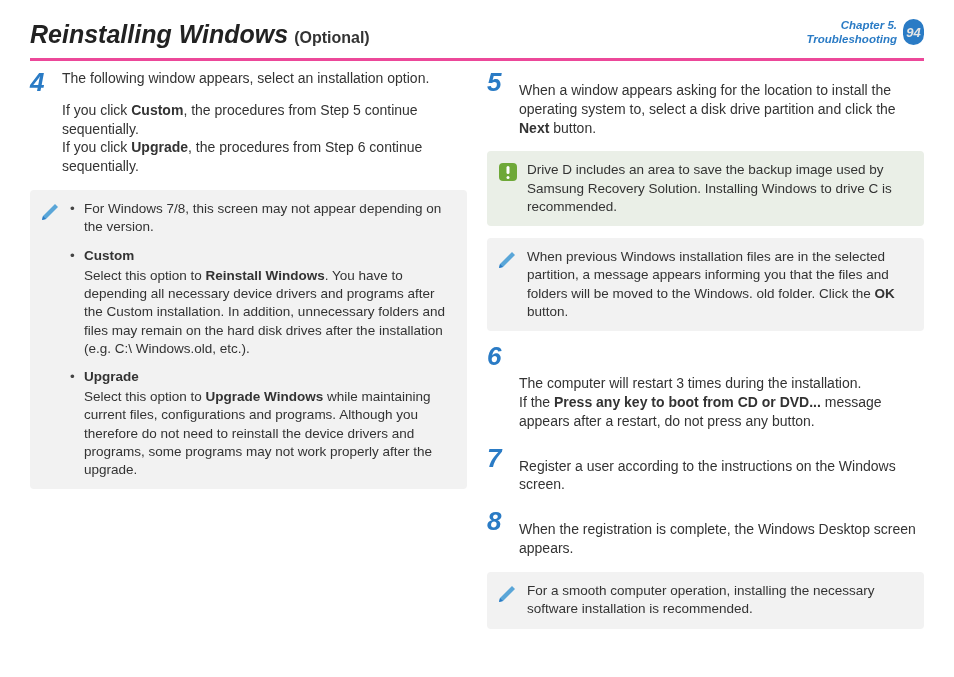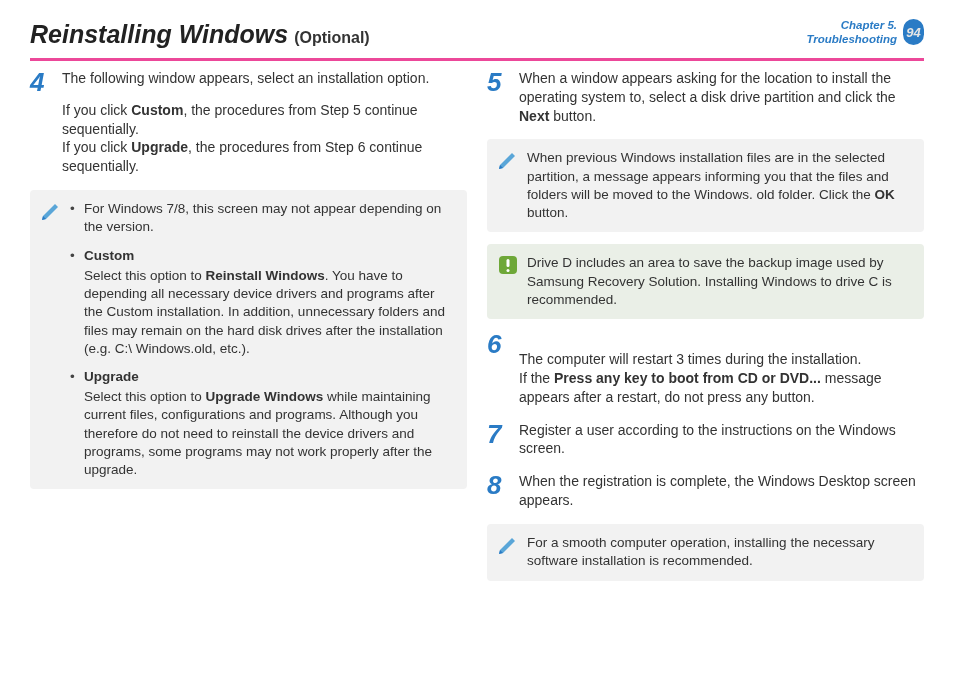--- a/index.html
+++ b/index.html
@@ -32,21 +32,21 @@
     width: 21px; height: 26px; display: flex;
     align-items: center; justify-content: center; margin-left: 6px;
   }
   .header-right { display: flex; align-items: center; font-style: italic; }
   .columns { display: flex; gap: 20px; }
   .col { flex: 1 1 50%; }
   .step { display: flex; gap: 12px; margin-bottom: 14px; }
   .stepnum { color: #2a7bc5; font-size: 26px; font-weight: 700; font-style: italic; line-height: 1; min-width: 20px; }
   .step-body { flex: 1; font-size: 14px; color: #333; }
   .step-body p { margin-bottom: 13px; }
-  .step-body p:last-child { margin-bottom: 0; }
+  .step-body p:last-child { margin-bottom: 0; margin-top: 12px; }
   b { font-weight: 700; }
   .box {
     background: #f2f2f2; border-radius: 4px;
     padding: 10px 12px 10px 40px; position: relative;
     font-size: 13.5px; color: #333; margin-bottom: 12px;
   }
   .box.alert { background: #eaefe7; }
   .box-icon {
     position: absolute; left: 10px; top: 10px;
     width: 22px; height: 22px; display: flex;
@@ -120,41 +120,41 @@
 
     <div class="step">
       <div class="stepnum">5</div>
       <div class="step-body">
         <p>
           <span>When a window appears asking for the location to install the operating system to, select a disk drive partition and click the </span><b>Next</b><span> button.</span>
         </p>
       </div>
     </div>
 
+    <div class="box alert">
+      <span class="box-icon">
+        <svg width="20" height="20" viewBox="0 0 20 20">
+            <rect x="1" y="1" width="18" height="18" rx="4" fill="#6ea838"></rect>
+            <rect x="8.5" y="4" width="3" height="8" rx="1.5" fill="#fff"></rect>
+            <rect x="8.5" y="14" width="3" height="3" rx="1.5" fill="#fff"></rect>
+          </svg>
+      </span>
+      <div>Drive D includes an area to save the backup image used by Samsung Recovery Solution. Installing Windows to drive C is recommended.</div>
+    </div>
+
     <div class="box">
       <span class="box-icon">
         <svg width="22" height="22" viewBox="0 0 22 22">
             <path d="M3 16 L15 4 L18 7 L6 19 L2 20 Z" fill="#5aa6d8"></path>
             <path d="M2 20 L6 19 L3 16 Z" fill="#2a7bc5"></path>
           </svg>
       </span>
       <div>
         <span>When previous Windows installation files are in the selected partition, a message appears informing you that the files and folders will be moved to the Windows. old folder. Click the </span><b>OK</b><span> button.</span>
       </div>
-    </div>
-
-    <div class="box alert">
-      <span class="box-icon">
-        <svg width="20" height="20" viewBox="0 0 20 20">
-            <rect x="1" y="1" width="18" height="18" rx="4" fill="#6ea838"></rect>
-            <rect x="8.5" y="4" width="3" height="8" rx="1.5" fill="#fff"></rect>
-            <rect x="8.5" y="14" width="3" height="3" rx="1.5" fill="#fff"></rect>
-          </svg>
-      </span>
-      <div>Drive D includes an area to save the backup image used by Samsung Recovery Solution. Installing Windows to drive C is recommended.</div>
     </div>
 
     <div class="step">
       <div class="stepnum">6</div>
       <div class="step-body">
         <p>
           <br>
           <span>The computer will restart 3 times during the installation.</span><br>
           <span>If the </span><b>Press any key to boot from CD or DVD...</b><span> message appears after a restart, do not press any button.</span>
         </p>

